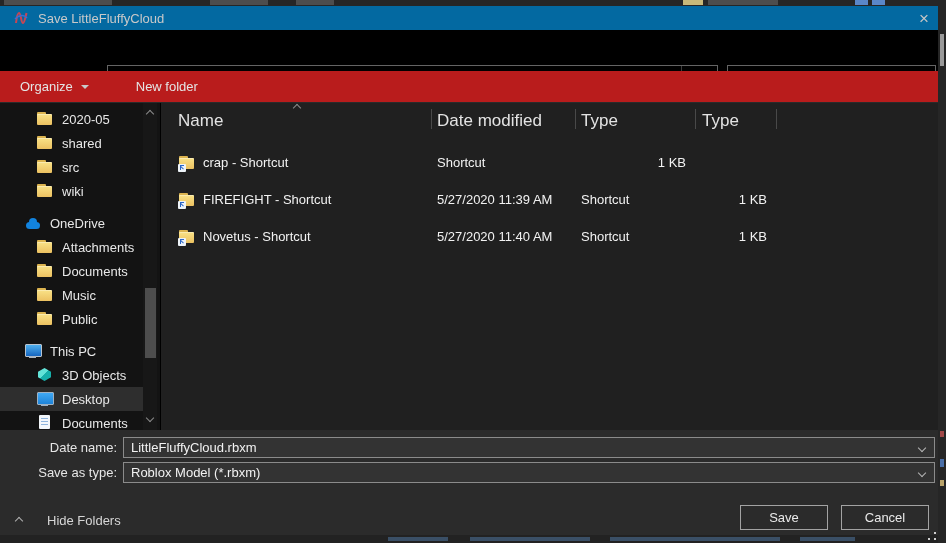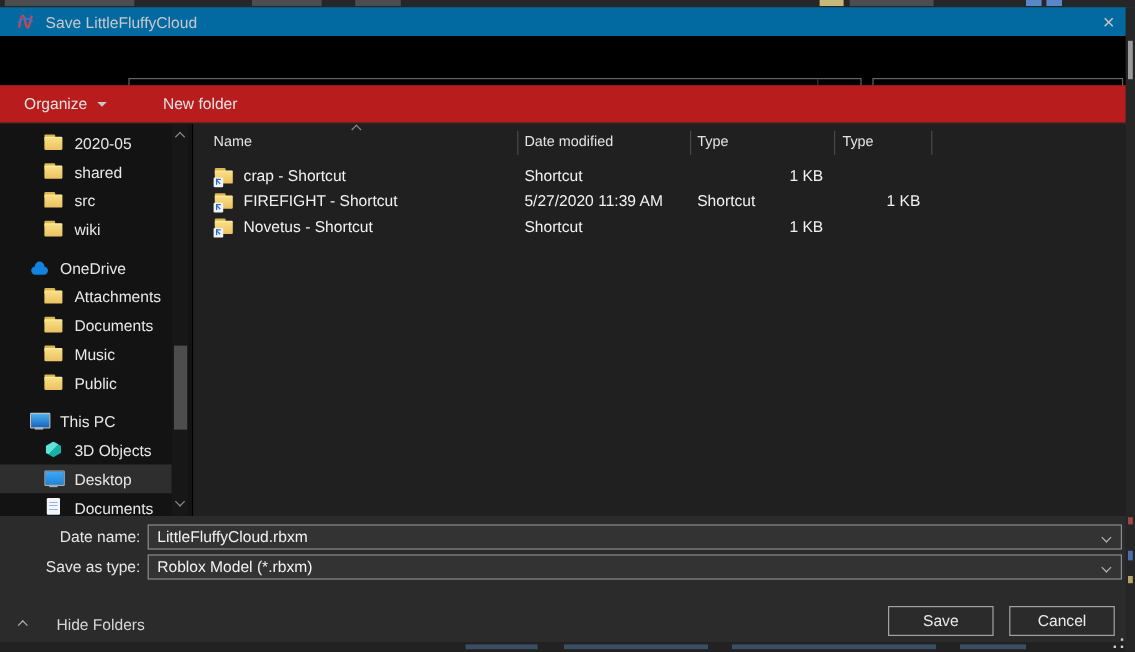--- a/index.html
+++ b/index.html
@@ -56,24 +56,24 @@
   .side-label { color:#e8e8e8; white-space:nowrap; }
   #side-scroll-track { position:absolute; left:143px; top:0; width:14px; height:327px; background:#171717; }
   #side-scroll-thumb { position:absolute; left:145px; top:185px; width:11px; height:70px; background:#4d4d4d; }
   #side-scroll-up   { position:absolute; left:147px; top:8px; }
   #side-scroll-down { position:absolute; left:147px; top:312px; }
   #main-divider { left:160px; top:103px; width:1px; height:327px; background:#000; }
   #file-list { left:161px; top:103px; width:776px; height:327px; background:#202020; }
 
   #list-header { position:absolute; left:0; top:0; width:100%; height:29px; }
   .hsep { position:absolute; top:6px; width:1px; height:20px; background:#494949; }
-  .hcell { position:absolute; top:8px; color:#e3e3e3; font-size:12px; white-space:nowrap; }
+  .hcell { position:absolute; top:8px; color:#e3e3e3; font-size:17px; white-space:nowrap; }
   #sort-caret { position:absolute; left:133px; top:2px; }
   #list-body { position:absolute; left:0; top:33px; width:100%; }
-  .lrow { display:grid; grid-template-columns:270px 144px 120px 81px 1fr; align-items:center; height:21px; }
+  .lrow { display:grid; grid-template-columns:270px 144px 120px 81px 1fr; align-items:center; height:21px;margin-top:16px; }
   .lrow .c-name { display:flex; align-items:center; gap:7px; padding-left:17px; white-space:nowrap; color:#f2f2f2; }
   .lrow .c-date, .lrow .c-type { padding-left:6px; color:#f2f2f2; white-space:nowrap; }
   .lrow .c-size { text-align:right; padding-right:9px; color:#f2f2f2; white-space:nowrap; }
 
   
   .ico { position:relative; display:inline-block; width:18px; height:16px; flex:none; }
   .ico-folder::before { content:""; position:absolute; left:1px; top:1px; width:9px; height:5px; background:#dcb450; border-radius:1px 1px 0 0; }
   .ico-folder::after  { content:""; position:absolute; left:1px; top:3px; width:15px; height:11px; background:linear-gradient(180deg,#f9e287,#ecc161); border-radius:1px; box-shadow:inset 0 1px 0 rgba(255,255,255,.35); }
   .badge { position:absolute; left:0; bottom:-1px; width:8px; height:8px; background:#eef3f8; border-radius:1px; z-index:2; }
   .badge::before { content:""; position:absolute; left:1.5px; top:1.5px; width:3.5px; height:3.5px; border-left:1.4px solid #2a66c8; border-top:1.4px solid #2a66c8; }
@@ -290,20 +290,21 @@
         <div class="c-size">1 KB</div>
         <div></div>
       </div>
       <div class="lrow">
         <div class="c-name">
           <span class="ico ico-folder">
             <span class="badge"></span>
           </span>
           <span>Novetus - Shortcut</span>
         </div>
+        <div class="c-date">5/27/2020 11:40 AM</div>
         <div class="c-type">Shortcut</div>
         <div class="c-size">1 KB</div>
         <div></div>
       </div>
     </div>
 </div>
 
 <div id="bottom-panel" class="abs">
   <div class="field-label" style="top:7px">Date name:</div>
   <div class="combo" style="top:7px">

